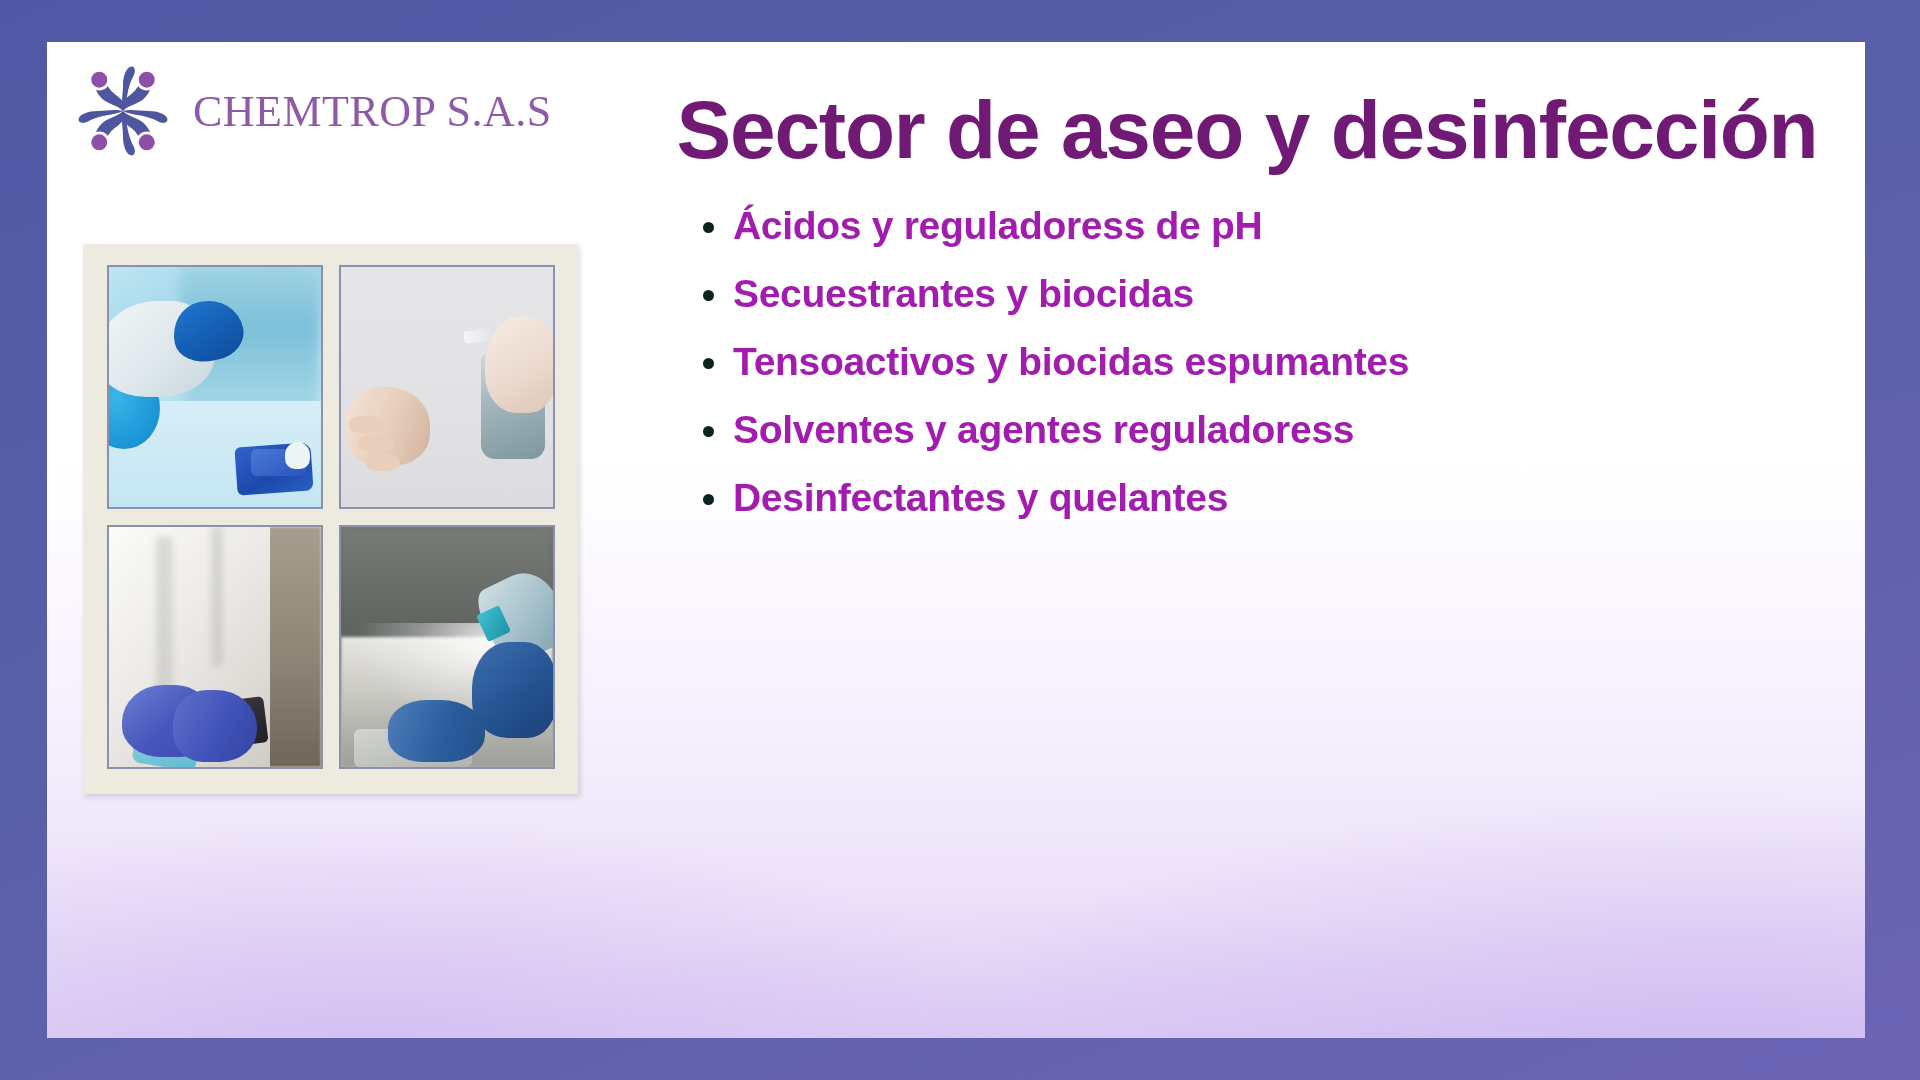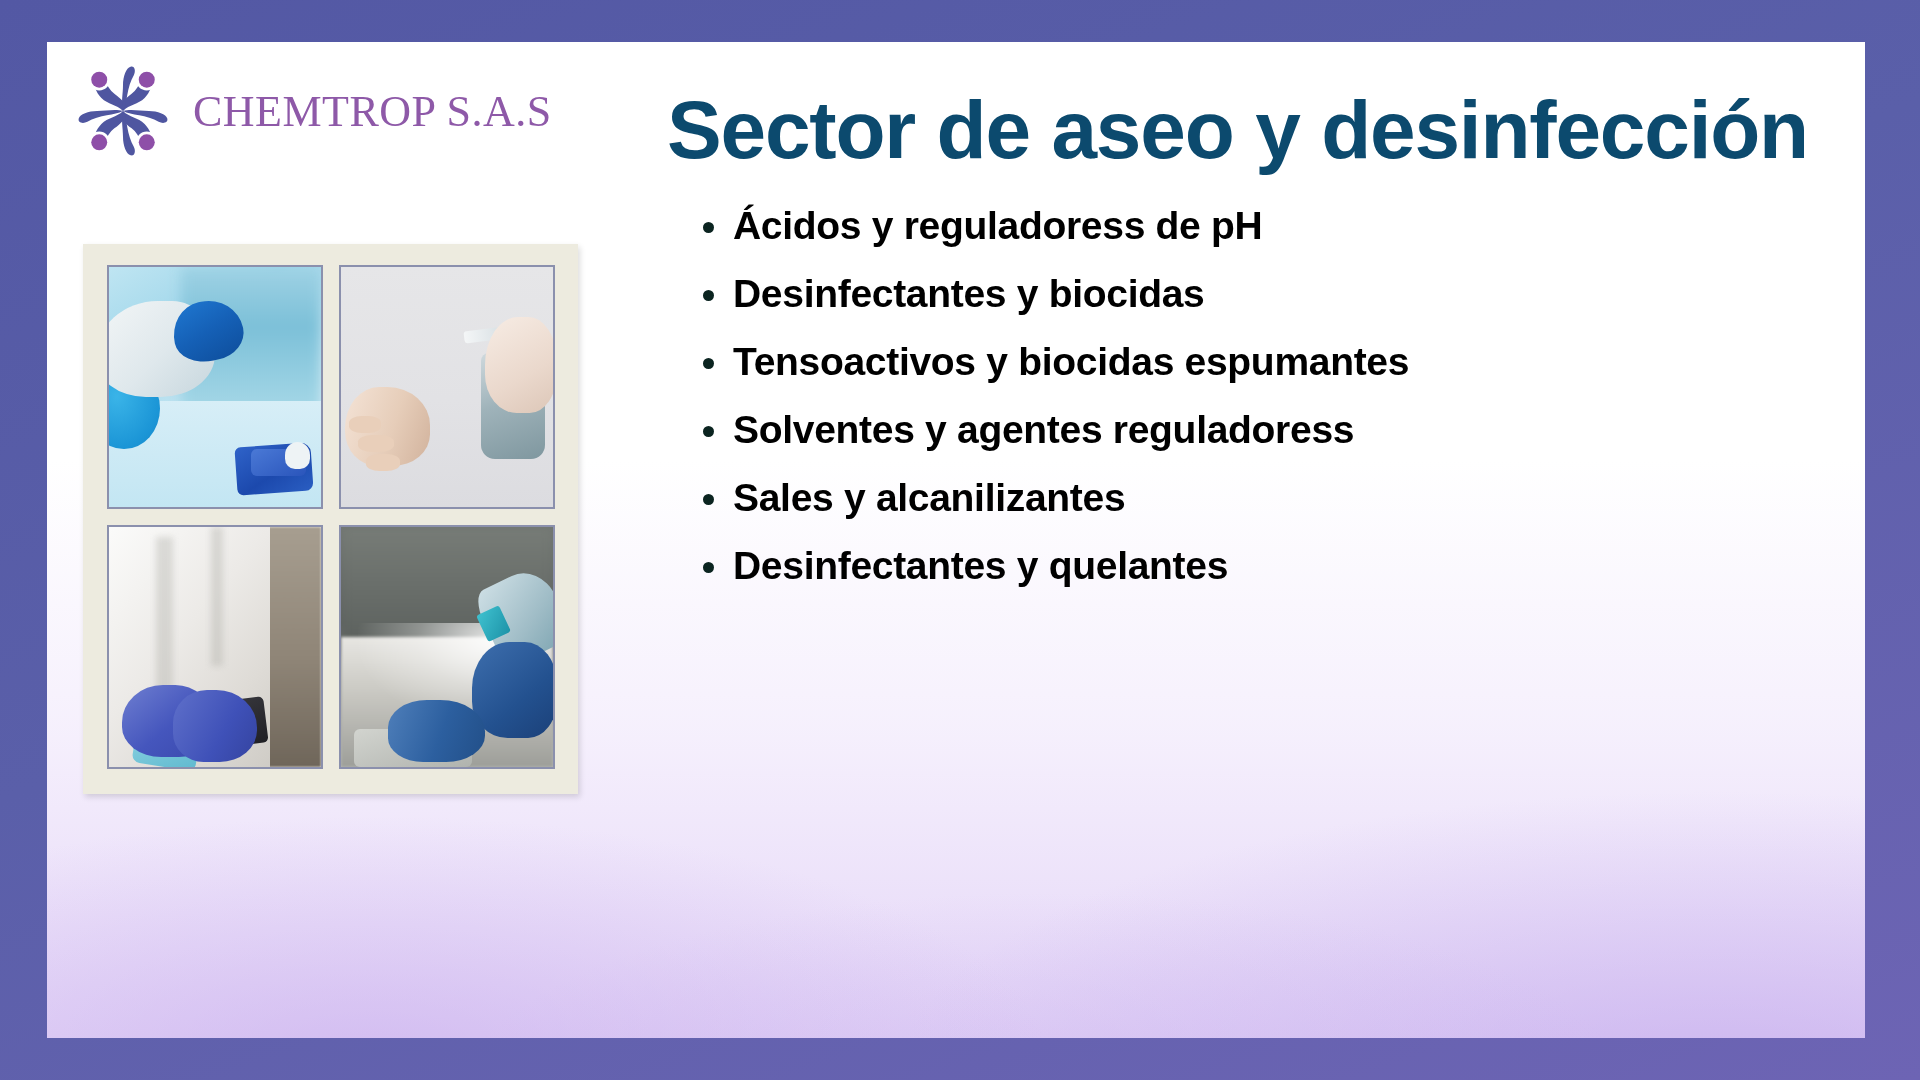--- a/index.html
+++ b/index.html
@@ -168,37 +168,37 @@
 
   
   #content {
     position: absolute;
     left: 620px;
     top: 28px;
     width: 1160px;
   }
   #title {
     margin: 0;
-    text-align: left;
-    color: #0c4a6e;
+    text-align: center;
+    color: #701a75;
     font-family: "Liberation Sans", sans-serif;
     font-weight: bold;
     font-size: 82px;
     line-height: 1.02;
     letter-spacing: -1.2px;
     padding: 18px 0 0 0;
   }
   #bullets {
     list-style: none;
     margin: 34px 0 0 0;
     padding: 0 0 0 30px;
   }
   #bullets li {
     position: relative;
-    color: #000000;
+    color: #a21caf;
     font-family: "Liberation Sans", sans-serif;
     font-weight: bold;
     font-size: 39px;
     line-height: 1.0;
     letter-spacing: -0.3px;
     padding: 0 0 0 36px;
     margin: 0 0 29px 0;
     white-space: nowrap;
   }
   #bullets li::before {
@@ -293,22 +293,21 @@
         <div class="towel"></div>
         <div class="glove-d"></div>
       </div>
 
     </div>
 
     <div id="content">
       <h1 id="title">Sector de aseo y desinfección</h1>
       <ul id="bullets">
         <li><span>Ácidos y reguladoress de pH</span></li>
-        <li><span>Desinfectantes y biocidas</span></li>
+        <li><span>Secuestrantes y biocidas</span></li>
         <li><span>Tensoactivos y biocidas espumantes</span></li>
         <li><span>Solventes y agentes reguladoress</span></li>
-        <li><span>Sales y alcanilizantes</span></li>
         <li><span>Desinfectantes y quelantes</span></li>
       </ul>
     </div>
 
   </div>
 </div>
 
 </body></html>

